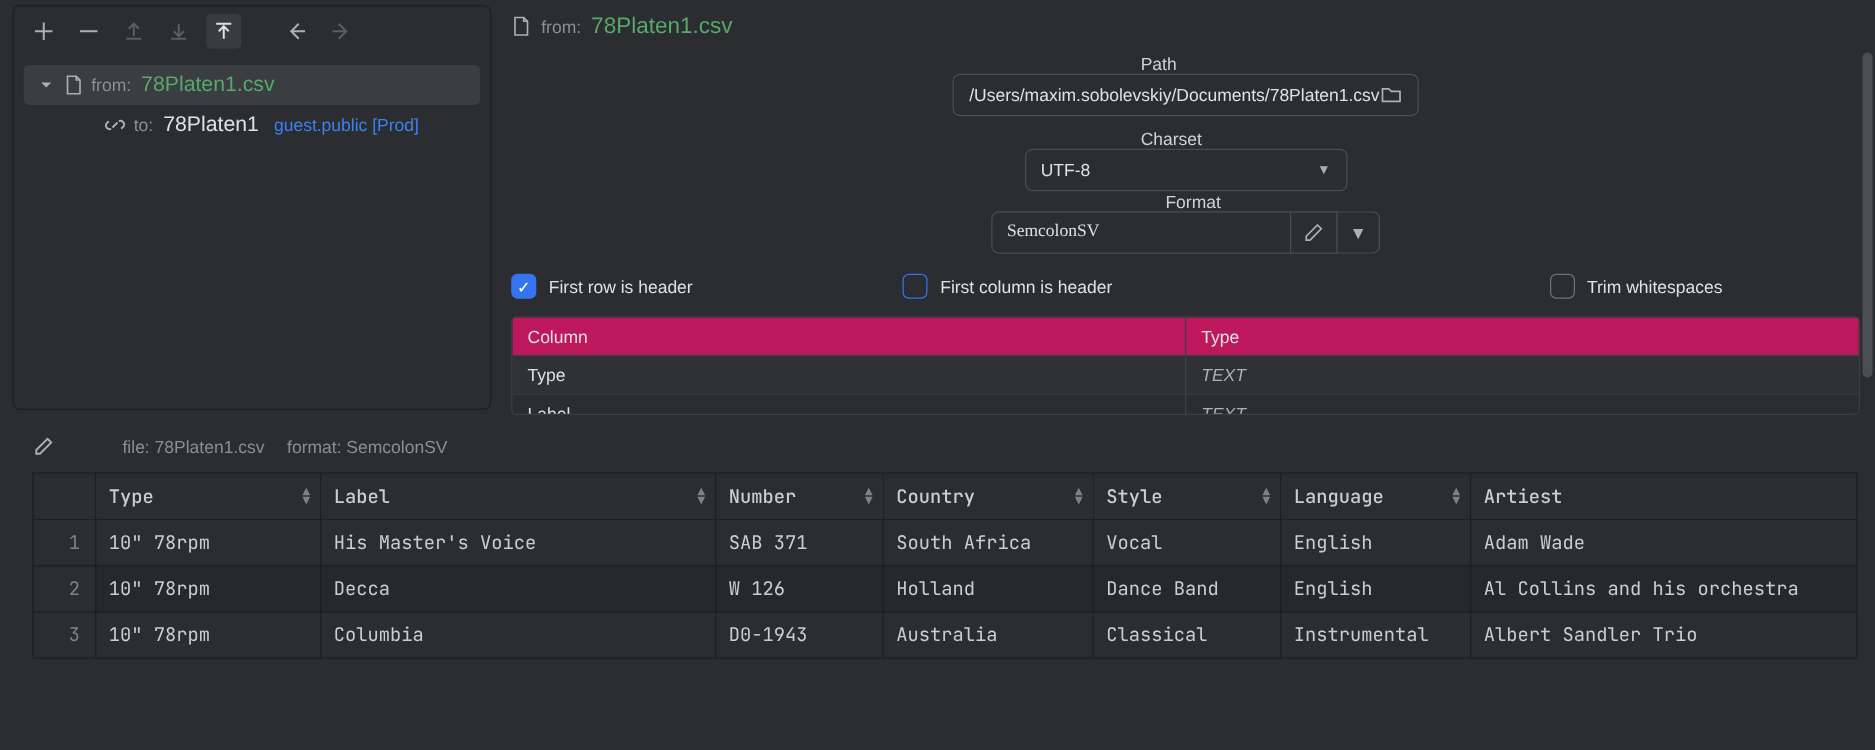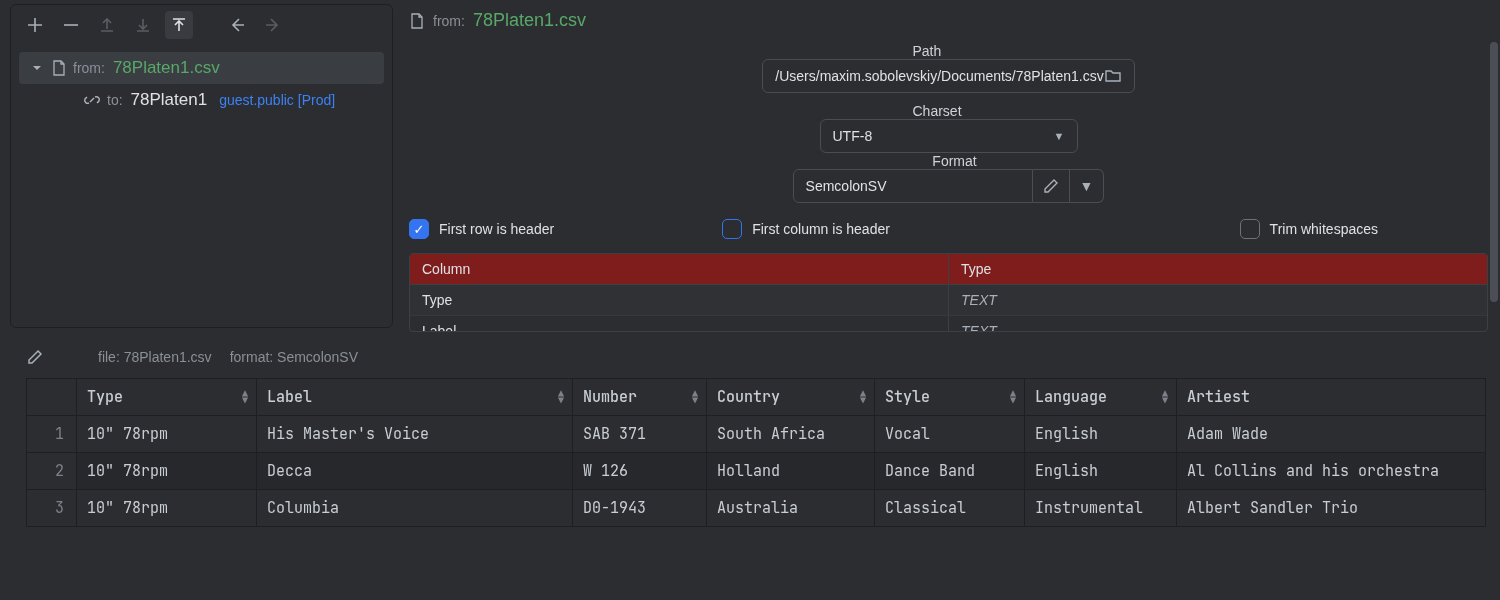--- a/index.html
+++ b/index.html
@@ -100,21 +100,21 @@
     background: #2b2d30;
     border: 1px solid #4a4d52;
     border-radius: 6px;
     padding: 8px 12px;
     color: #dfe1e5;
     display: flex; align-items: center; justify-content: space-between;
     gap: 16px;
     text-align: right;
   }
   .select.charset { width: 258px; }
-  .select.format { width: 240px; border-top-right-radius: 0; border-bottom-right-radius: 0;}
+  .select.format { width: 240px; border-top-right-radius: 0; border-bottom-right-radius: 0; font-family: Liberation Serif, serif;}
   .select .caret { color: #a9b0b8; font-size: 11px; }
   .format-group { display: flex; }
   .edit-btn {
     border: 1px solid #4a4d52; border-left: none;
     padding: 8px 10px; color: #a9b0b8;
     display: flex; align-items: center;
   }
   .drop-btn {
     border: 1px solid #4a4d52; border-left: none;
     border-top-right-radius: 6px; border-bottom-right-radius: 6px;
@@ -136,21 +136,21 @@
 
   .col-table {
     margin: 2px 4px 0 4px;
     border: 1px solid #3c3f44;
     border-radius: 4px;
     overflow: hidden;
   }
   .col-head, .col-row {
     display: flex;
   }
-  .col-head { background: #7f1d1d; border-bottom: 1px solid #3c3f44; }
+  .col-head { background: #be185d; border-bottom: 1px solid #3c3f44; }
   .col-c1 { flex: 1; padding: 7px 12px; border-right: 1px solid #3c3f44; }
   .col-c2 { flex: 1; padding: 7px 12px; color: #a9b0b8; font-style: italic; }
   .col-head .col-c1, .col-head .col-c2 { color: #dfe1e5; font-style: normal; }
   .col-row { border-bottom: 1px solid #35383d; }
   .col-row:nth-child(even) { background: #2f3134; }
 
   .preview-area {
     padding: 10px 14px 0 26px;
   }
   .preview-title { color: #dfe1e5; font-size: 16px; margin-bottom: 16px; }

